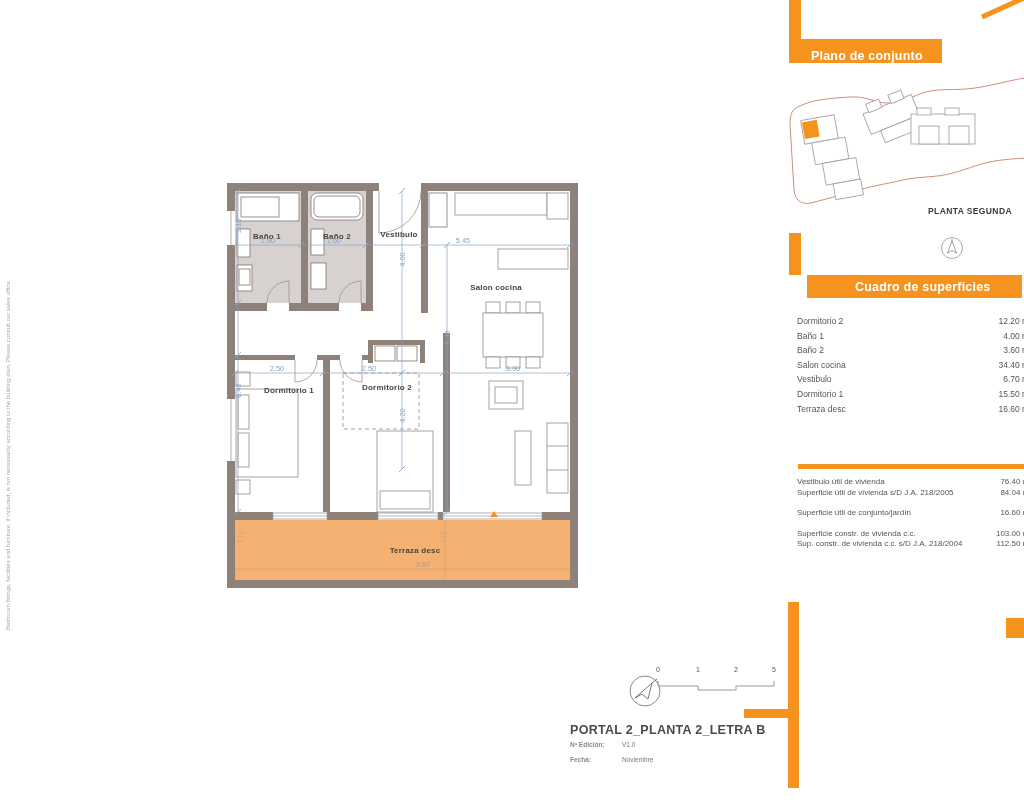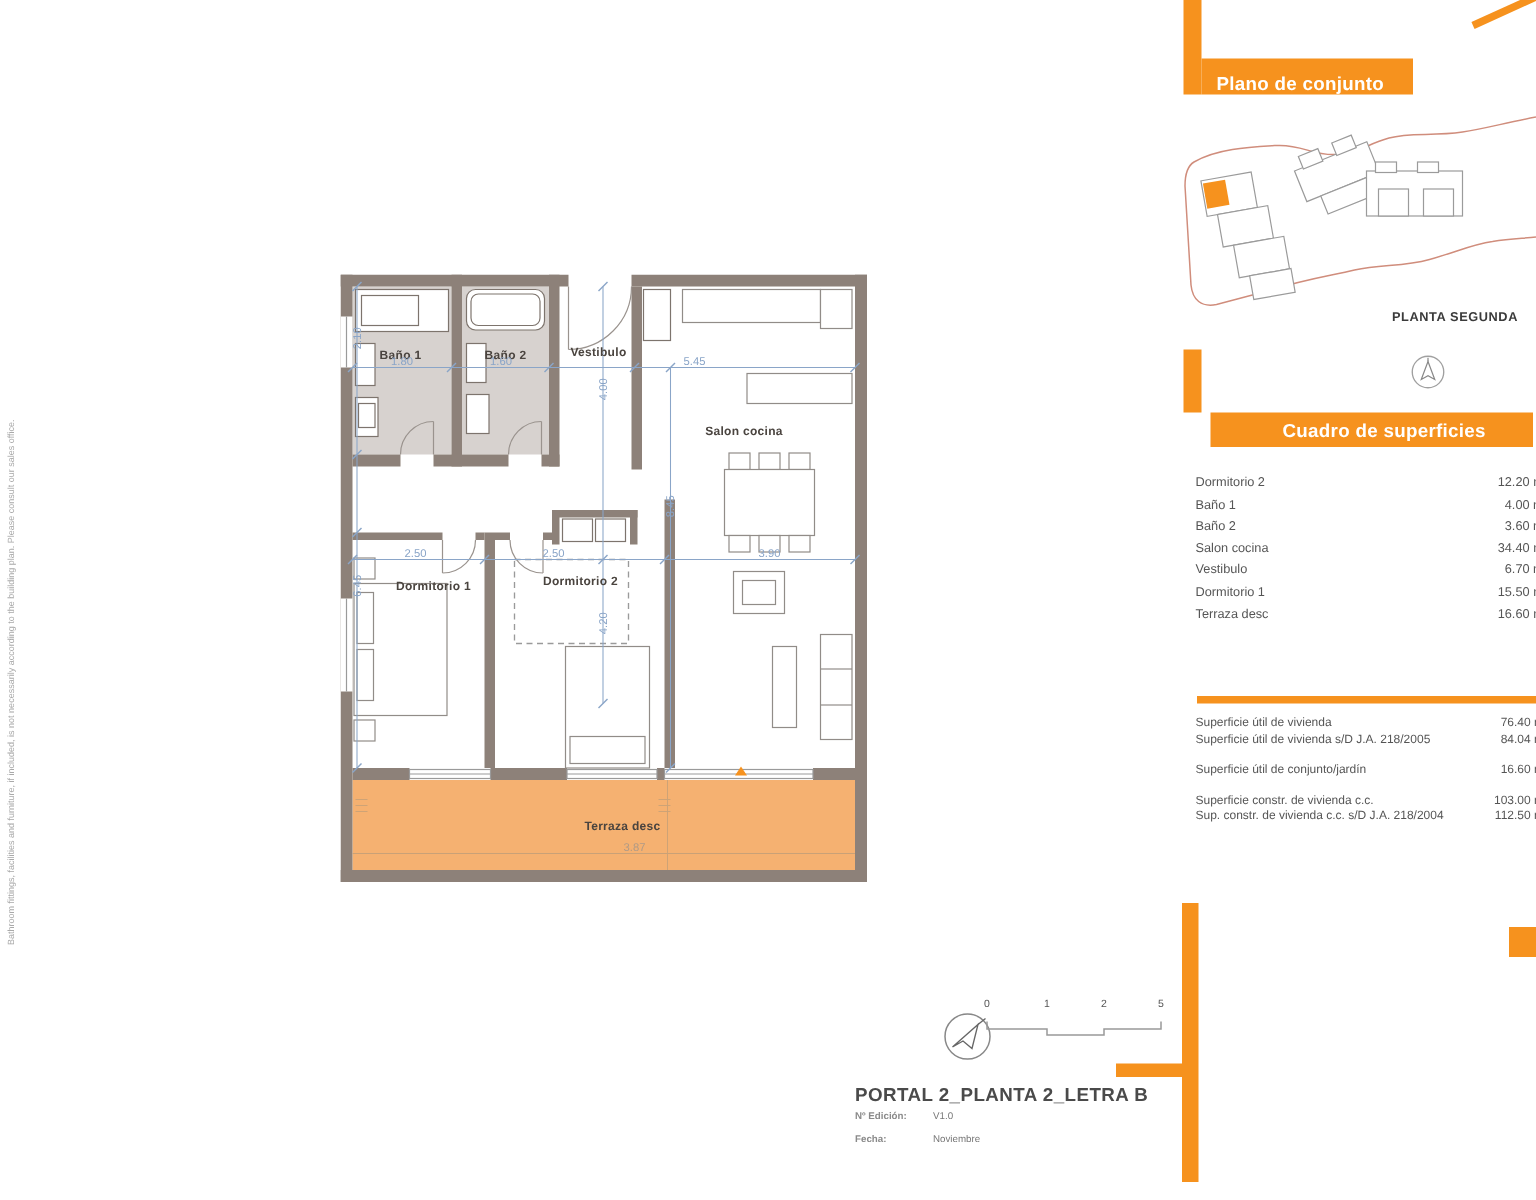--- a/index.html
+++ b/index.html
@@ -272,21 +272,21 @@
   <div class="surf-row"><span>Baño 2</span><span class="val">3.60 m²</span></div>
   <div class="surf-row"><span>Salon cocina</span><span class="val">34.40 m²</span></div>
   <div class="surf-row"><span>Vestibulo</span><span class="val">6.70 m²</span></div>
   <div class="surf-row"><span>Dormitorio 1</span><span class="val">15.50 m²</span></div>
   <div class="surf-row"><span>Terraza desc</span><span class="val">16.60 m²</span></div>
 </div>
 
 <div class="abs orange divider"></div>
 
 <div class="abs summary">
-  <div class="sum-row"><span>Superficie útil de vivienda</span><span class="val">76.40 m²</span></div>
+  <div class="sum-row"><span>Vestibulo útil de vivienda</span><span class="val">76.40 m²</span></div>
   <div class="sum-row"><span>Superficie útil de vivienda s/D J.A. 218/2005</span><span class="val">84.04 m²</span></div>
   <div class="sum-gap"></div>
   <div class="sum-row"><span>Superficie útil de conjunto/jardín</span><span class="val">16.60 m²</span></div>
   <div class="sum-gap"></div>
   <div class="sum-row"><span>Superficie constr. de vivienda c.c.</span><span class="val">103.00 m²</span></div>
   <div class="sum-row"><span>Sup. constr. de vivienda c.c. s/D J.A. 218/2004</span><span class="val">112.50 m²</span></div>
 </div>
 
 <div class="abs orange" style="left:1006px;top:618px;width:18px;height:20px;"></div>
 

